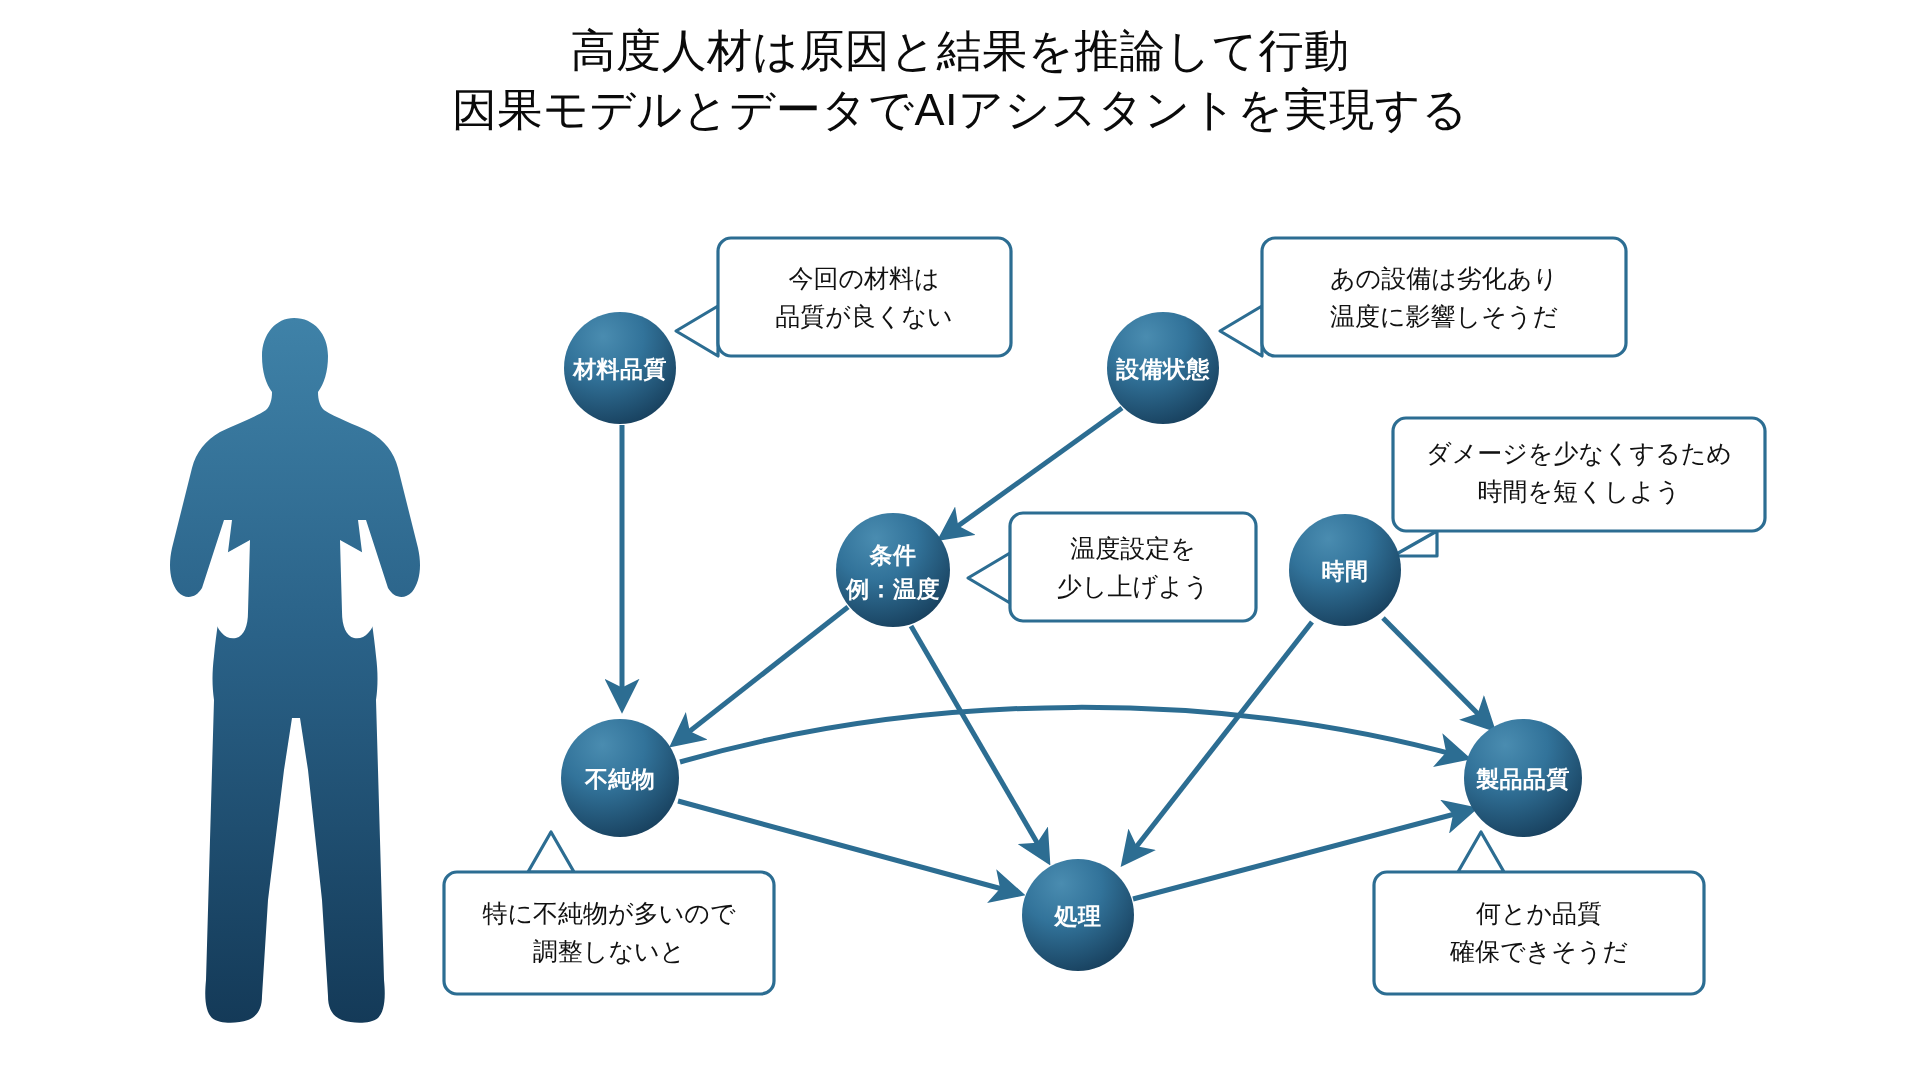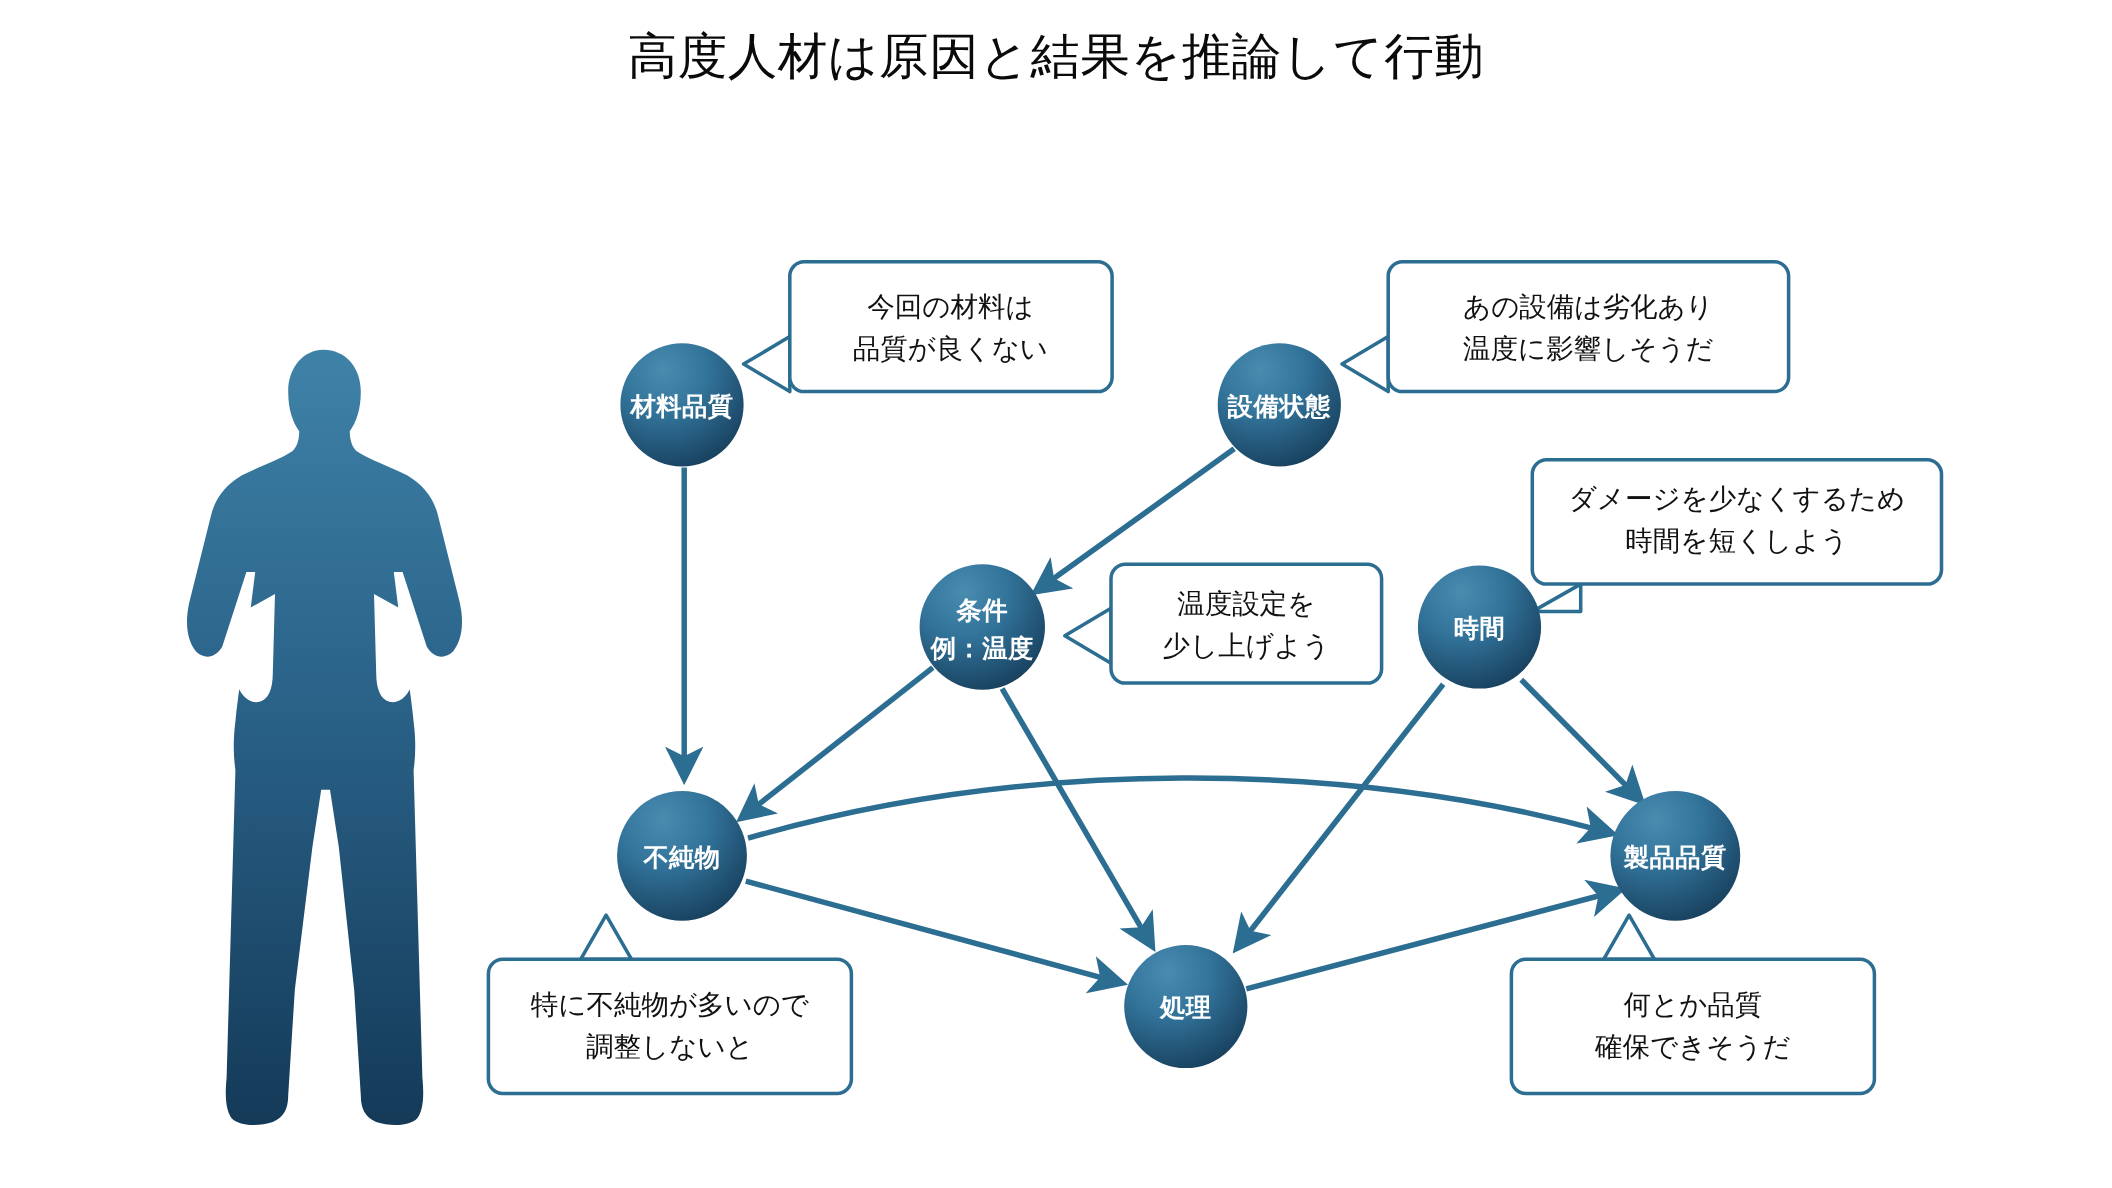--- a/index.html
+++ b/index.html
@@ -59,20 +59,21 @@
   }
   .arrow-head{fill:#2c6d92;}
 </style>
 </head>
 <body>
 
 <div id="slide">
 
   <div class="title-block">
     <div class="title-line">高度人材は原因と結果を推論して行動</div>
+    <div class="title-line">因果モデルとデータでAIアシスタントを実現する</div>
   </div>
 
   <svg class="canvas" viewBox="0 0 1920 1080">
     <defs>
       <linearGradient id="personGrad" x1="0" y1="0" x2="0" y2="1">
         <stop offset="0%" stop-color="#3f82a8"></stop>
         <stop offset="45%" stop-color="#2a6288"></stop>
         <stop offset="100%" stop-color="#143a58"></stop>
       </linearGradient>
 

